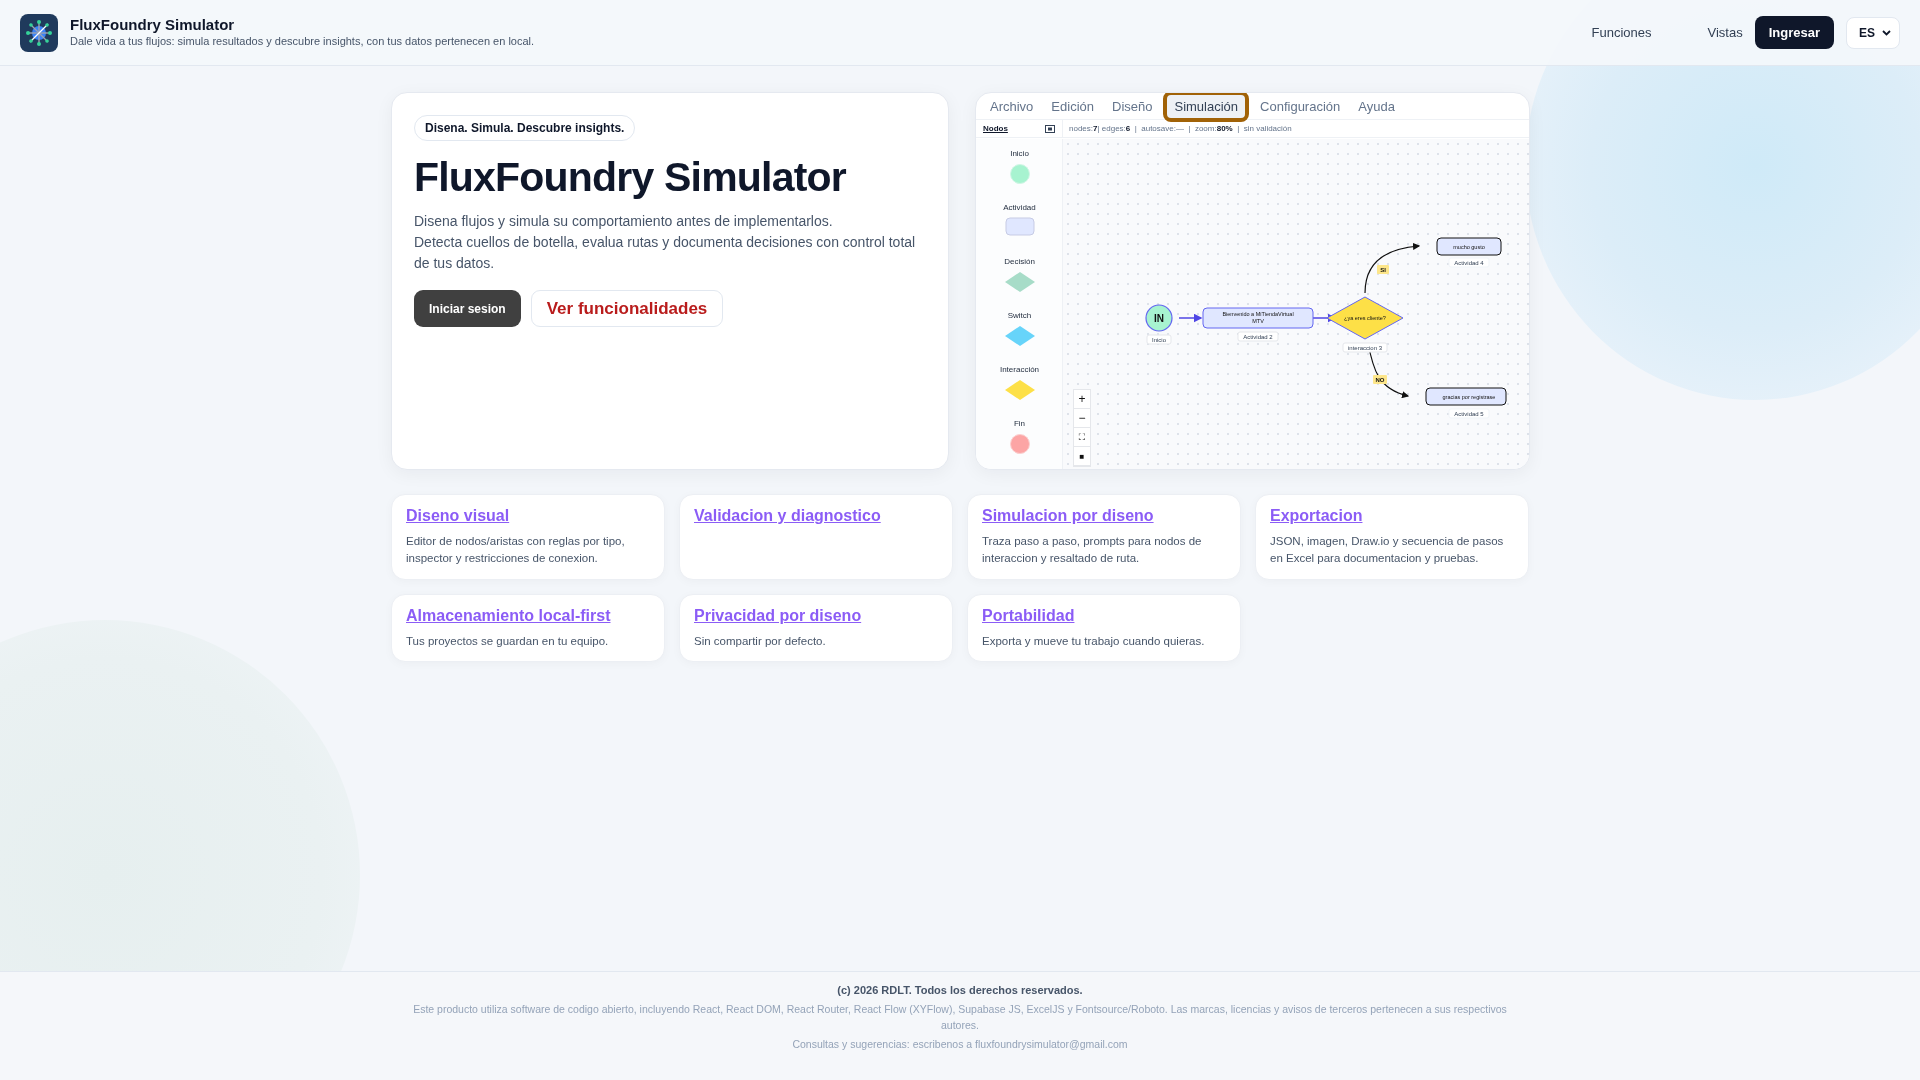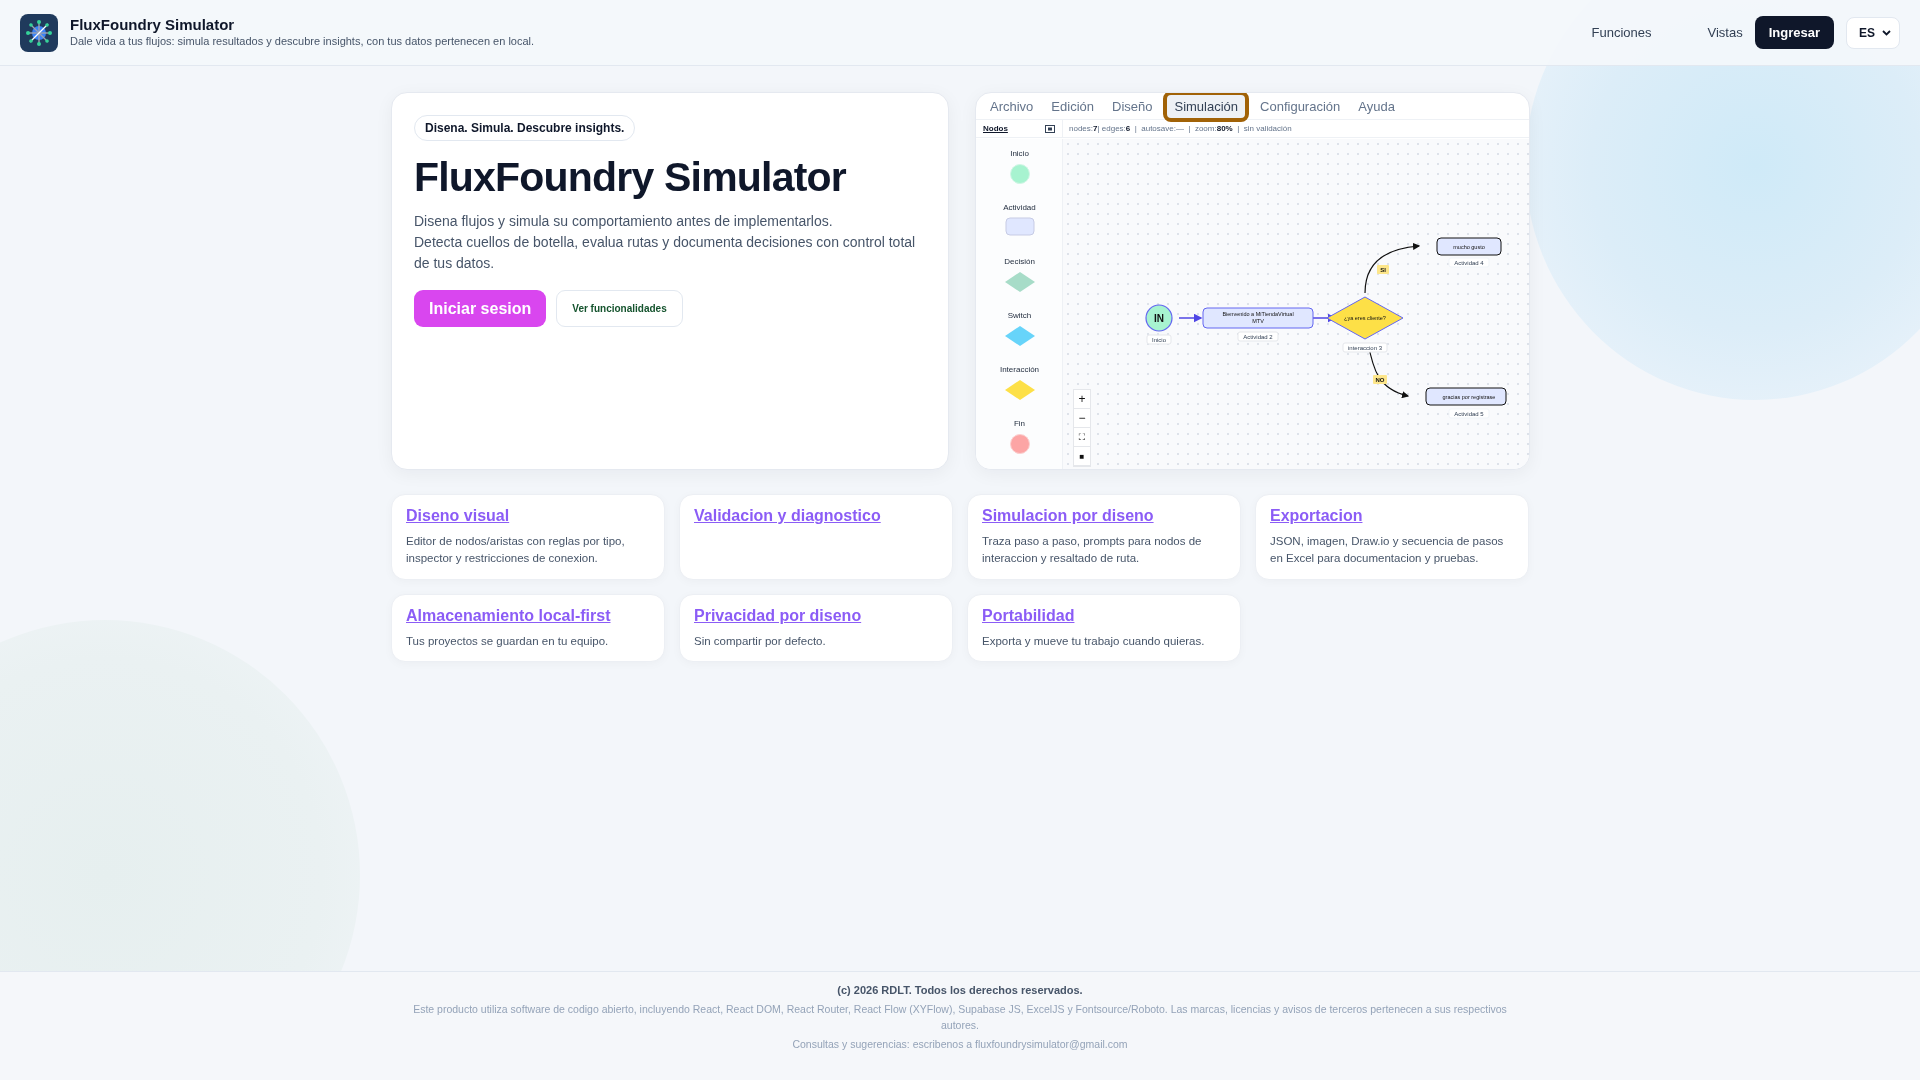--- a/index.html
+++ b/index.html
@@ -53,26 +53,26 @@
     z-index: 1; padding: 22px;
   }
   .pill {
     display: inline-block; border: 1px solid #e2e8f0; border-radius: 14px;
     font-size: 12px; font-weight: bold; padding: 5px 10px; color: #0f172a;
   }
   .hero-title { font-size: 41px; font-weight: bold; letter-spacing: -0.8px; color: #0f172a; margin-top: 10px; line-height: 52px; }
   .hero-text { font-size: 14px; color: #475569; line-height: 21px; margin-top: 8px; }
   .hero-actions { margin-top: 16px; display: flex; gap: 10px; }
   .btn-primary {
-    height: 37px; padding: 0 15px; background: #d946ef; color: #fff; border: none;
-    border-radius: 9px; font-size: 16px; font-weight: bold;
+    height: 37px; padding: 0 15px; background: #404040; color: #fff; border: none;
+    border-radius: 9px; font-size: 12px; font-weight: bold;
   }
   .btn-secondary {
-    height: 37px; padding: 0 15px; background: #fff; color: #14532d; border: 1px solid #e2e8f0;
-    border-radius: 9px; font-size: 10px; font-weight: bold;
+    height: 37px; padding: 0 15px; background: #fff; color: #b91c1c; border: 1px solid #e2e8f0;
+    border-radius: 9px; font-size: 17px; font-weight: bold;
   }
   .preview {
     position: absolute; left: 975px; top: 92px; width: 555px; height: 378px;
     background: #fff; border-radius: 16px; border: 1px solid #e5e9f0; overflow: hidden;
     box-shadow: 0 4px 18px rgba(15,23,42,0.05); z-index: 1;
   }
   .menubar { height: 27px; display: flex; align-items: center; padding-left: 7px; gap: 4px; border-bottom: 1px solid #eef1f5; }
   .menubar span { font-size: 13px; color: #64748b; padding: 4px 7px; border-radius: 8px; }
   .menubar span.active { background: #eef1f5; color: #334155; border: 4px solid #a16207; }
   .statusbar { height: 18px; display: flex; align-items: center; border-bottom: 1px solid #eef1f5; }

